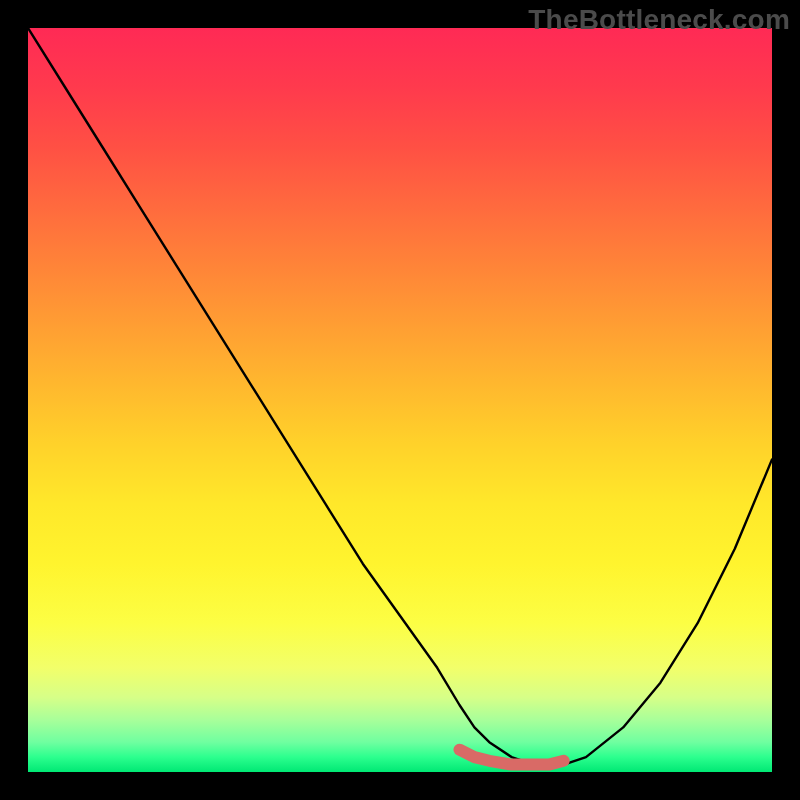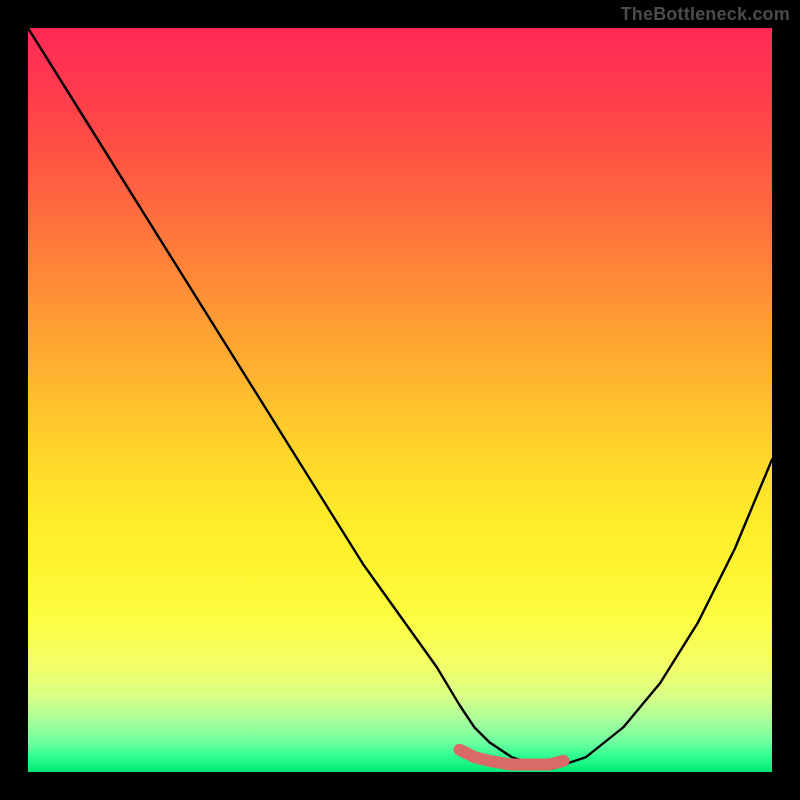--- a/index.html
+++ b/index.html
@@ -43,21 +43,21 @@
       #6fffa0 96%,
       #2cff8e 98%,
       #00e874 100%
     );
   }
   .watermark {
     position: absolute;
     top: 4px;
     right: 10px;
     color: #4b4b4b;
-    font-size: 18px;
+    font-size: 28px;
     font-weight: 600;
     letter-spacing: 0.2px;
     user-select: none;
   }
   svg.overlay {
     position: absolute;
     top: 0;
     left: 0;
   }
 </style>

